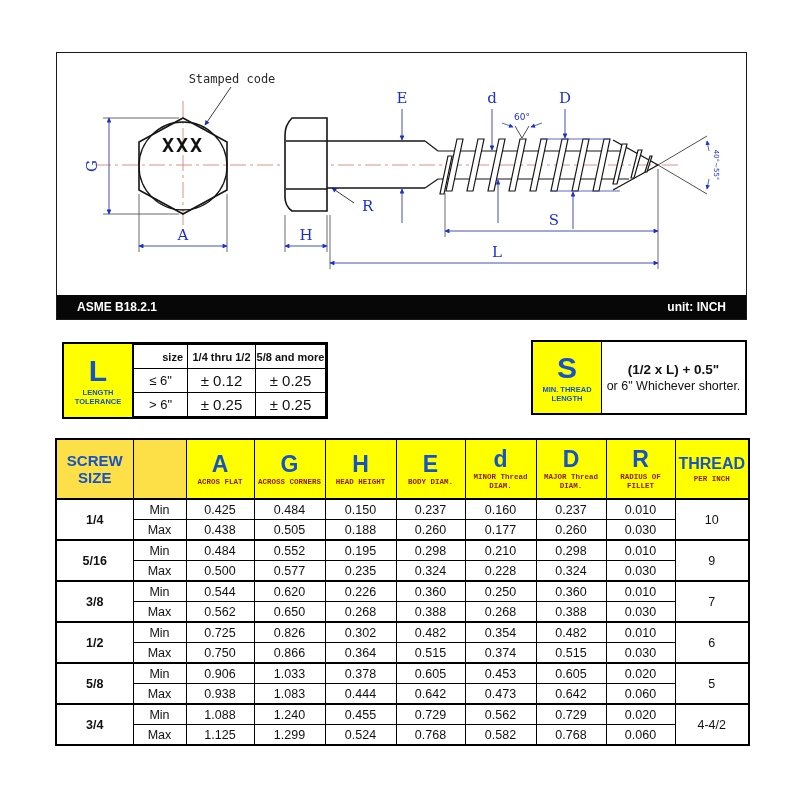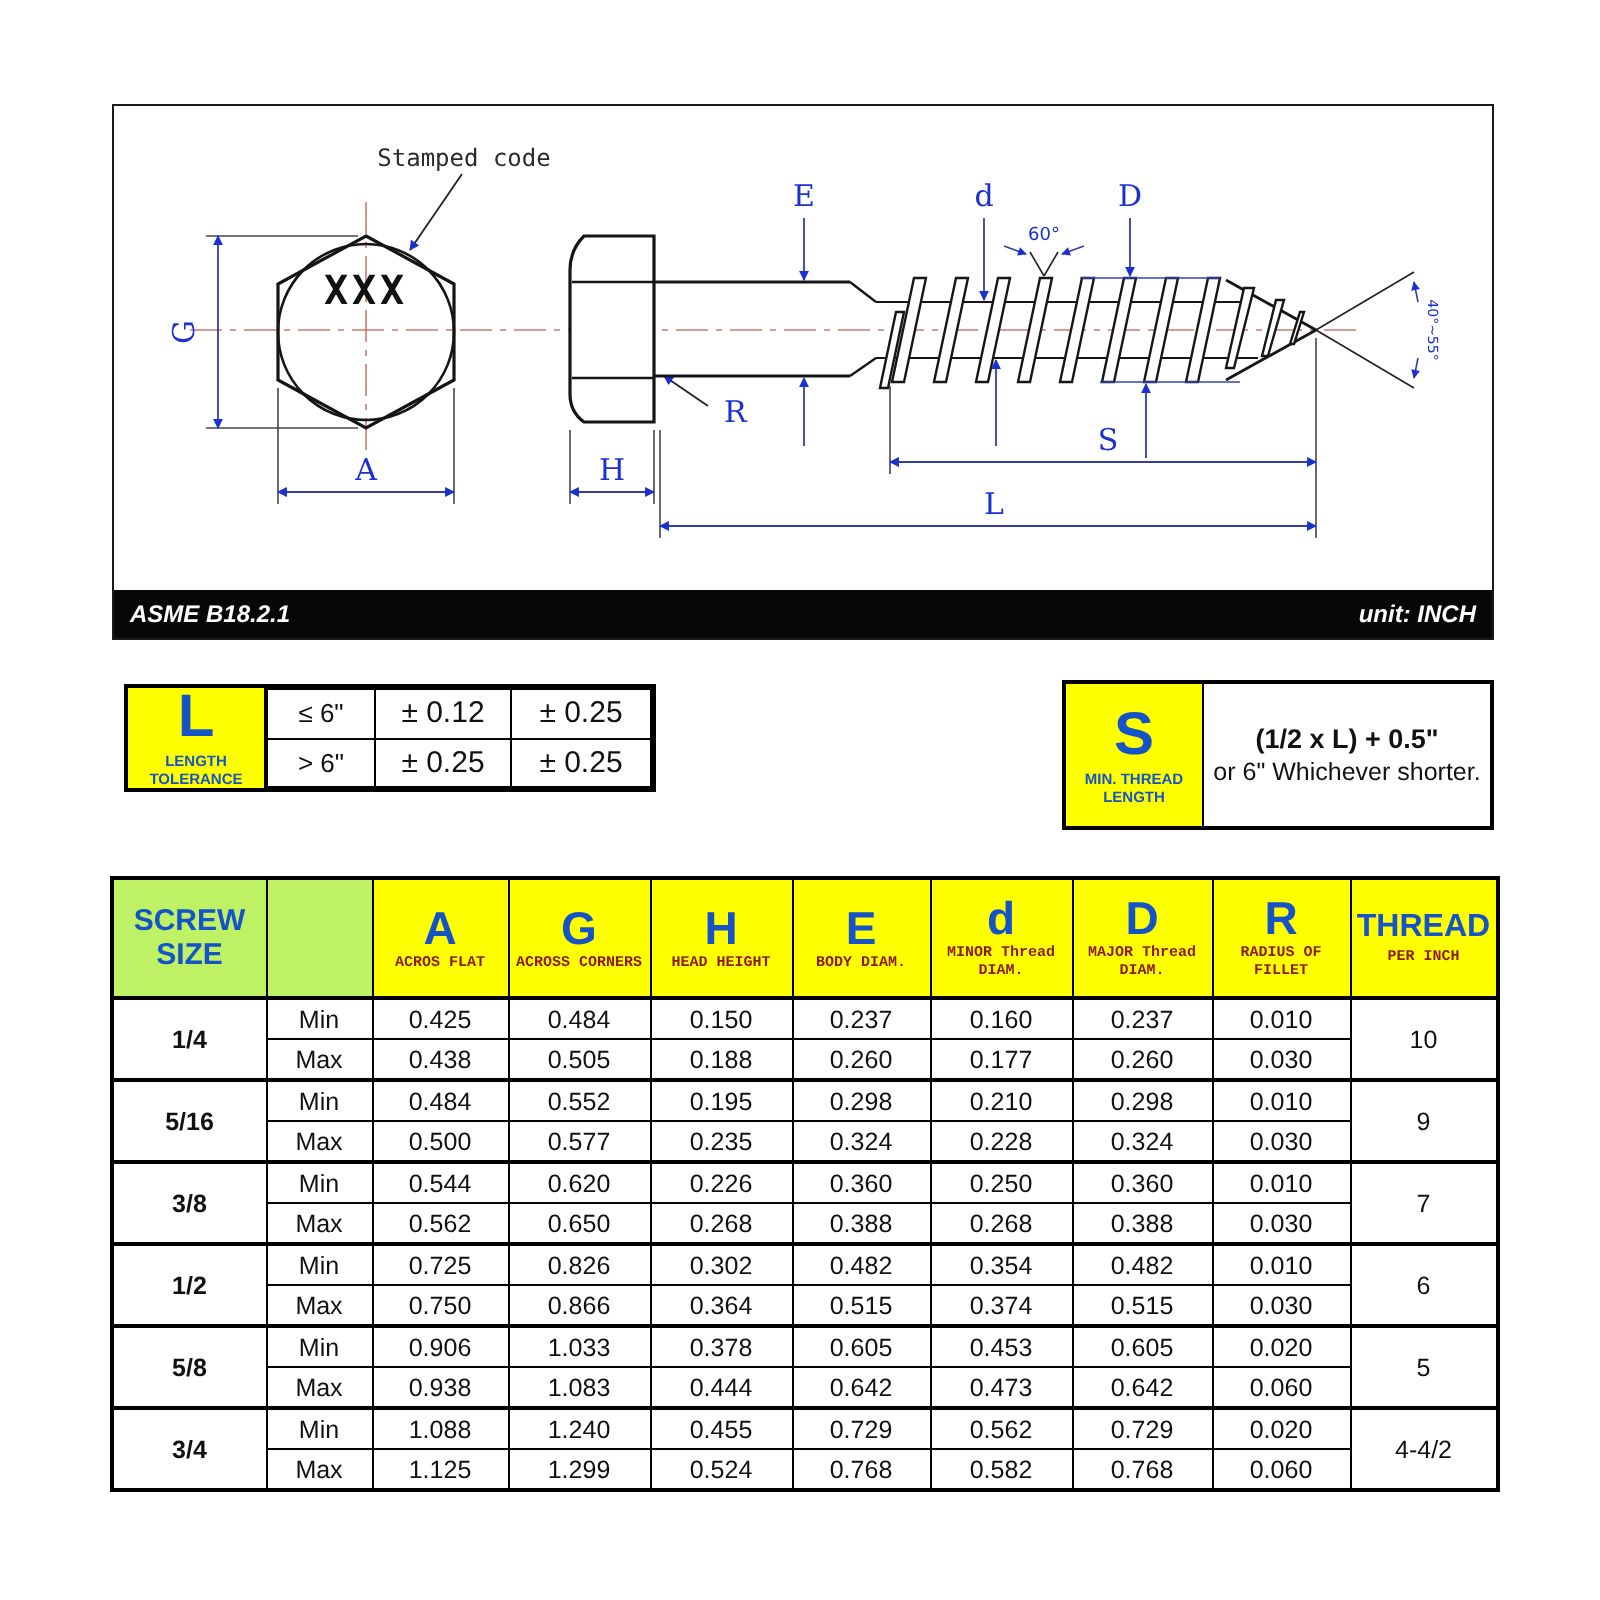--- a/index.html
+++ b/index.html
@@ -9,21 +9,21 @@
   }
   
   .panel{
     position:absolute;left:56px;top:52px;width:691px;height:268px;
     border:1.5px solid #1a1a1a;box-sizing:border-box;background:#fff;
   }
   .panel svg{position:absolute;left:0;top:0;}
   .stdbar{
     position:absolute;left:0;right:0;bottom:0;height:24px;background:#070707;
     display:flex;align-items:center;justify-content:space-between;
-    padding:0 8px;box-sizing:border-box;color:#fff;font-size:12px;font-weight:bold;font-style:italic;
+    padding:0 20px;box-sizing:border-box;color:#fff;font-size:12px;font-weight:bold;
   }
   
   .minitable{position:absolute;display:flex;border:2px solid #000;background:#fff;box-sizing:border-box;}
   .ltable{left:62px;top:342px;}
   .stable{left:531px;top:340px;}
   .ysym{
     width:68px;background:#ffff00;border-right:1.5px solid #000;
     display:flex;flex-direction:column;align-items:center;justify-content:center;
     text-align:center;
   }
@@ -42,21 +42,21 @@
   .sbody .f1{font-size:13.5px;font-weight:bold;line-height:17px;}
   .sbody .f2{font-size:12.5px;line-height:16px;}
   .sbody .f3{font-size:10px;line-height:13px;}
   
   table.spec{
     position:absolute;left:55px;top:438px;width:693px;
     border-collapse:collapse;table-layout:fixed;border:2.5px solid #000;
   }
   table.spec th,table.spec td{border:1px solid #000;padding:0;text-align:center;vertical-align:middle;}
   table.spec th{height:58px;background:#ffff00;border-bottom:2px solid #000;}
-  table.spec th.white{background:#bef264;}
+  table.spec th.white{background:#fde047;}
   .hletter{font-size:23px;font-weight:bold;color:#1553c8;line-height:24px;font-family:"Liberation Sans",sans-serif;}
   .hletter.small{font-size:16px;line-height:18px;}
   .hsub{font-size:7.5px;font-weight:bold;color:#8c1a0a;line-height:9px;margin-top:2px;padding:0 2px;font-family:Liberation Mono, monospace;}
   .screwhdr{font-size:15px;font-weight:bold;color:#1553c8;line-height:17px;}
   table.spec td{height:19px;font-size:12.5px;}
   td.size{font-weight:bold;font-size:15px;}
   td.mm{font-size:10.5px;}
   tr.gtop td{border-top:2px solid #000;}
   
   .dimtxt{font-family:"DejaVu Serif",serif;fill:#1c2fd0;font-size:15px;}
@@ -206,20 +206,25 @@
     <div class="big">L</div>
     <div class="cap">LENGTH TOLERANCE</div>
   </div>
   <table>
     <colgroup>
         <col style="width:54px">
         <col style="width:68px">
         <col style="width:70px">
       </colgroup>
     <tbody>
+        <tr>
+      <td class="hdr szh">size</td>
+      <td class="hdr">1/4 thru 1/2</td>
+      <td class="hdr">5/8 and more</td>
+    </tr>
     <tr>
       <td class="cond">≤ 6"</td>
       <td class="tol">± 0.12</td>
       <td class="tol">± 0.25</td>
     </tr>
     <tr>
       <td class="cond">&gt; 6"</td>
       <td class="tol">± 0.25</td>
       <td class="tol">± 0.25</td>
     </tr>

